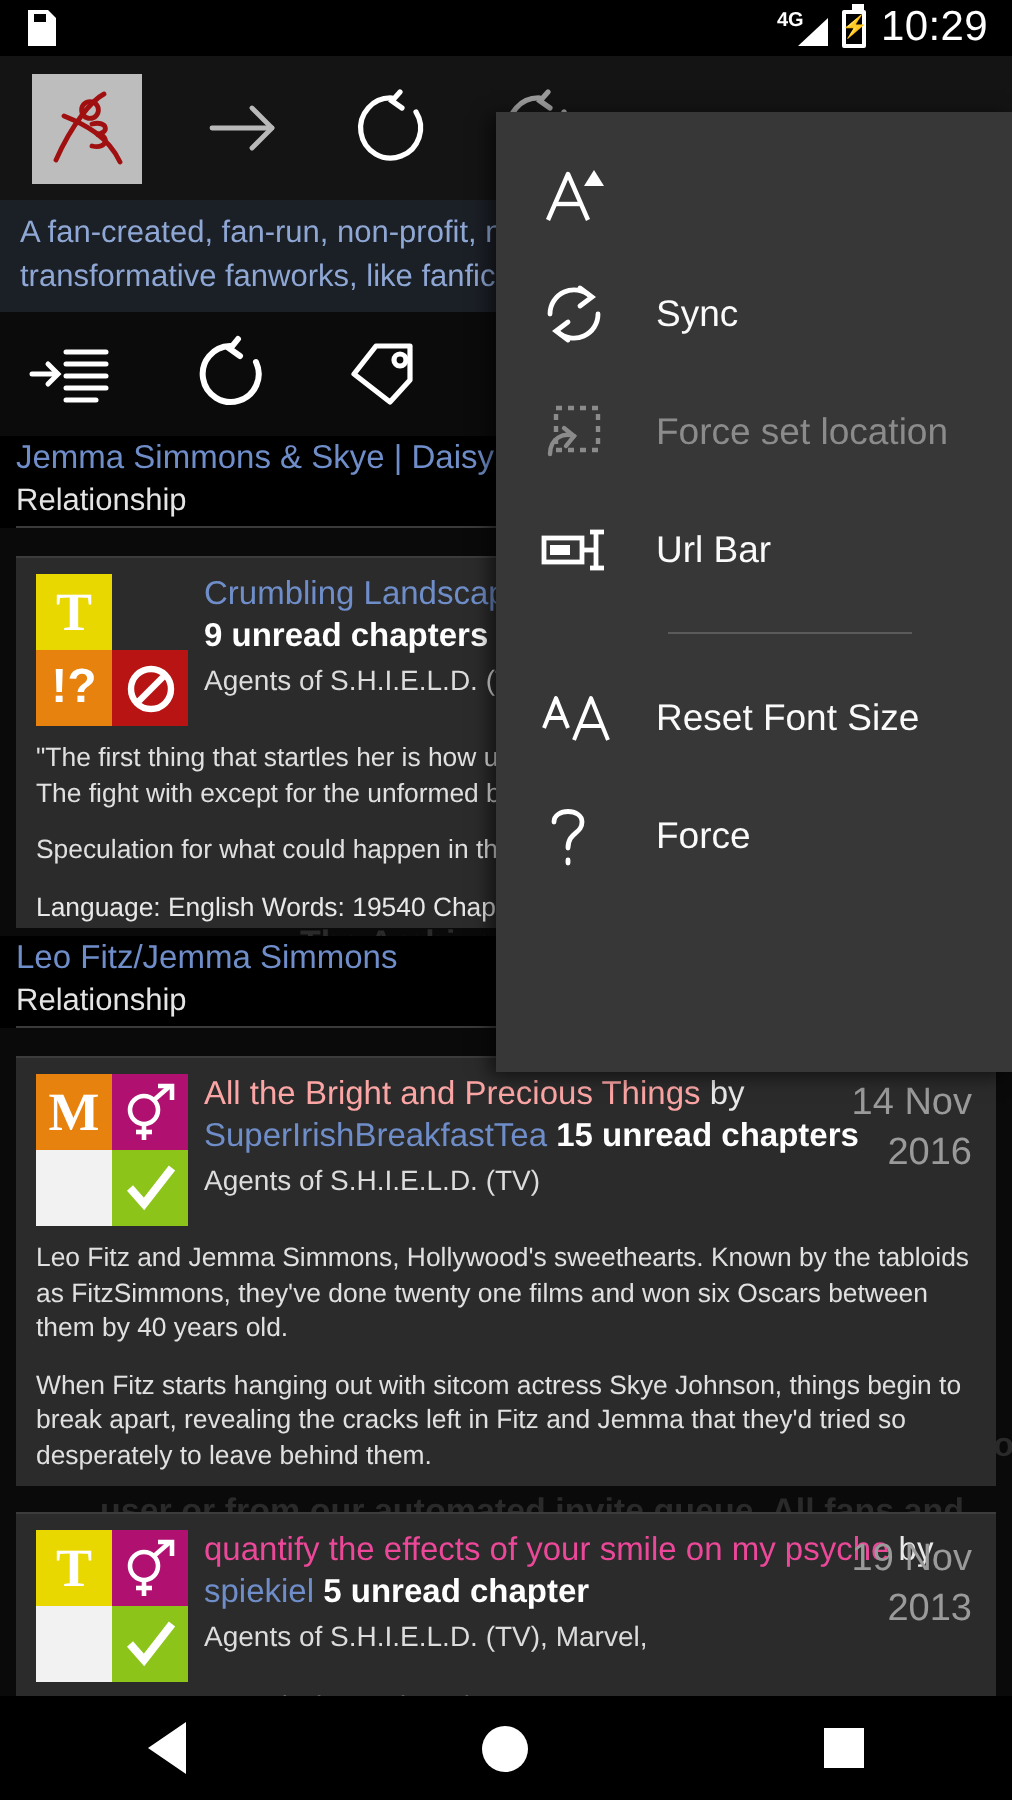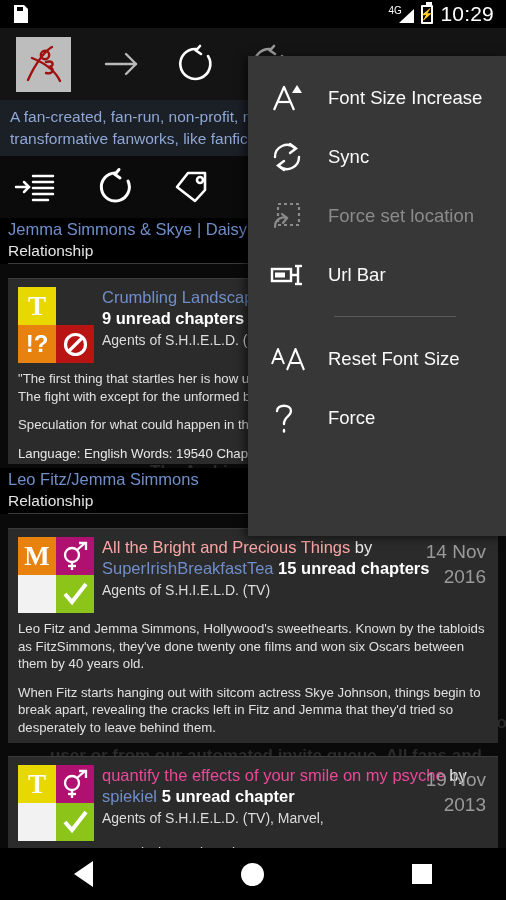--- a/index.html
+++ b/index.html
@@ -17,21 +17,21 @@
   }
   #statusbar .left{ display:flex; align-items:center; padding-left:14px; flex:1; }
   #statusbar .right{ display:flex; align-items:center; gap:7px; padding-right:12px; }
   .sd-card{ width:14px; height:18px; background:#fff;
      clip-path:polygon(0 0,10px 0,14px 4px,14px 18px,0 18px); position:relative;}
   .sd-card:after{content:"";position:absolute;top:2px;left:2.5px;width:6px;height:4px;
      background:#000;}
   .sig{ position:relative; width:26px; height:17px; }
   .sig .tri{ position:absolute; right:0; bottom:0; width:0; height:0;
      border-left:15px solid transparent; border-bottom:14px solid #fff; }
-  .sig .net{ position:absolute; left:0; top:-1px; font-size:10px; font-weight:normal; color:#fff;}
+  .sig .net{ position:absolute; left:0; top:-1px; font-size:10px; font-weight:bold; color:#fff;}
   .batt{ width:12px; height:19px; border:2px solid #fff; border-radius:1px; position:relative;
      display:flex;align-items:center;justify-content:center;}
   .batt:before{content:"";position:absolute;top:-5px;left:3px;width:6px;height:3px;background:#fff;}
   .batt .bolt{ font-size:11px; line-height:1; color:#fff; font-weight:bold;}
   .clock{ font-size:21px; color:#fff; letter-spacing:.2px; }
 
   
   #page{
     position:absolute; top:28px; left:0; width:506px; height:844px;
     background:#0a0a0a; overflow:hidden;
@@ -382,21 +382,20 @@
     <div class="mitem">
       <span class="mi">
         <svg width="34" height="32" viewBox="0 0 34 32" aria-hidden="true">
           <g stroke="#fff" stroke-width="2.2" fill="none" stroke-linejoin="round">
             <path d="M4 28 L14 5 L24 28"></path>
               <line x1="8" y1="20" x2="20" y2="20"></line>
           </g>
           <polygon points="27,3 32,11 22,11" fill="#fff"></polygon>
         </svg>
       </span>
-      <span class="ml">Font Size Increase</span>
     </div>
 
     <div class="mitem">
       <span class="mi">
         <svg width="34" height="34" viewBox="0 0 34 34" aria-hidden="true">
           <g stroke="#fff" stroke-width="2.4" fill="none" stroke-linecap="round">
             <path d="M5 17 A12 12 0 0 1 25 8"></path>
             <path d="M29 17 A12 12 0 0 1 9 26"></path>
             <polyline points="20,4 26,8.5 20,13"></polyline>
             <polyline points="14,30 8,25.5 14,21"></polyline>

